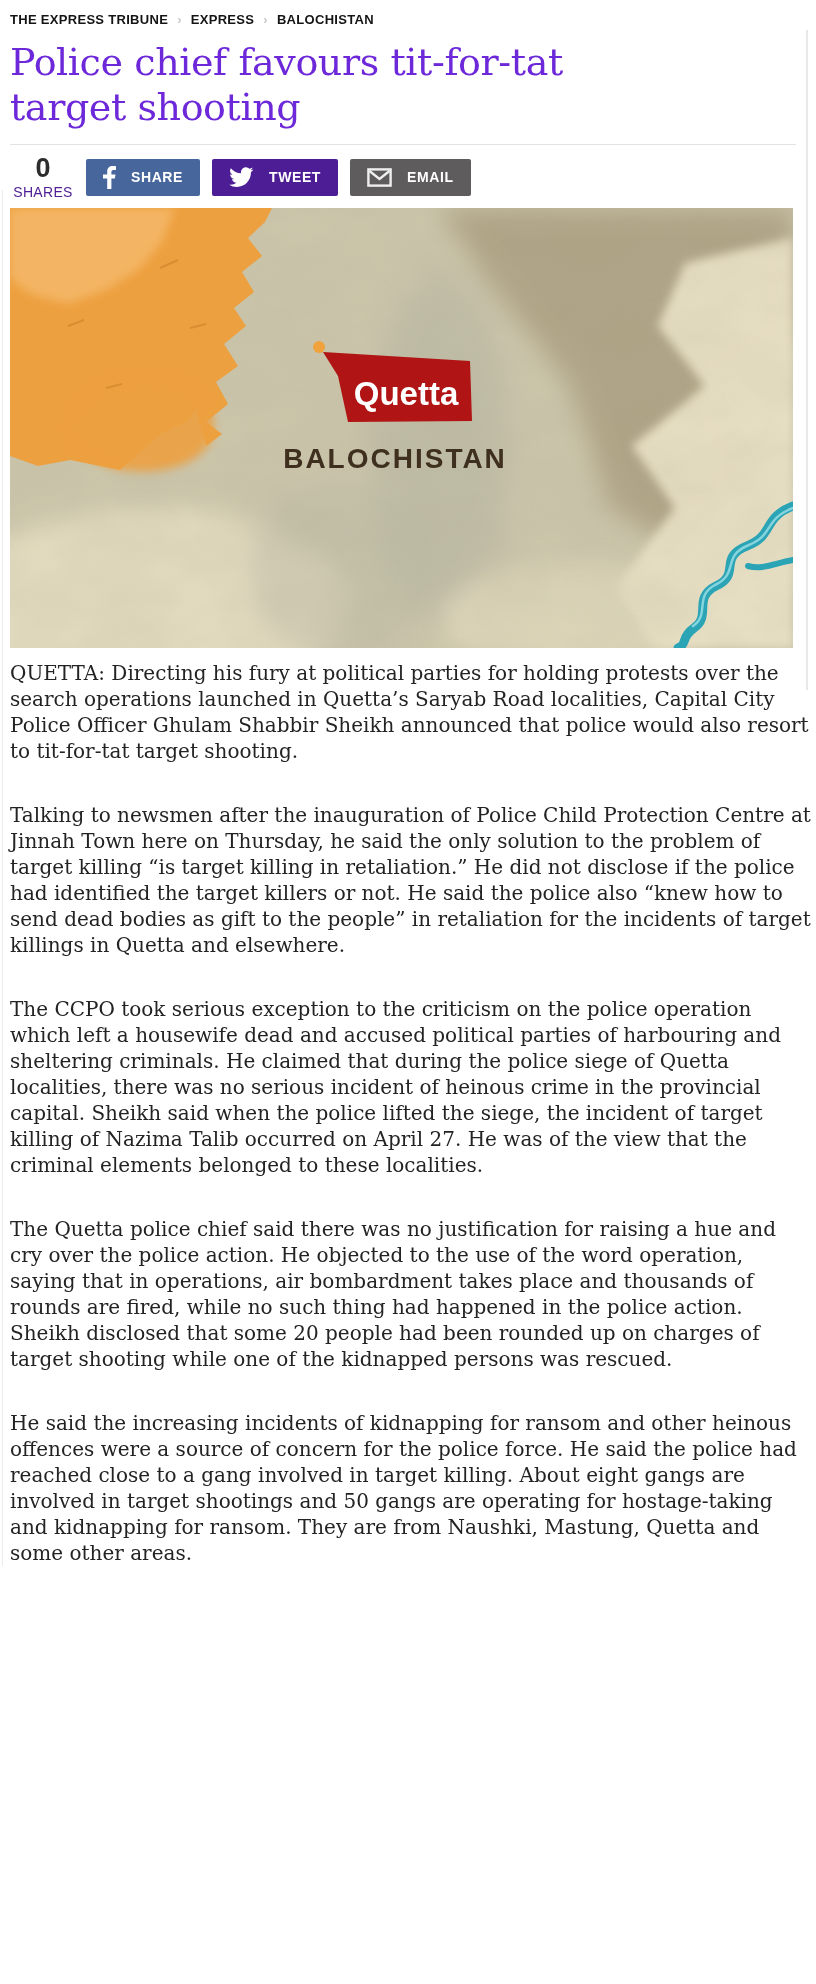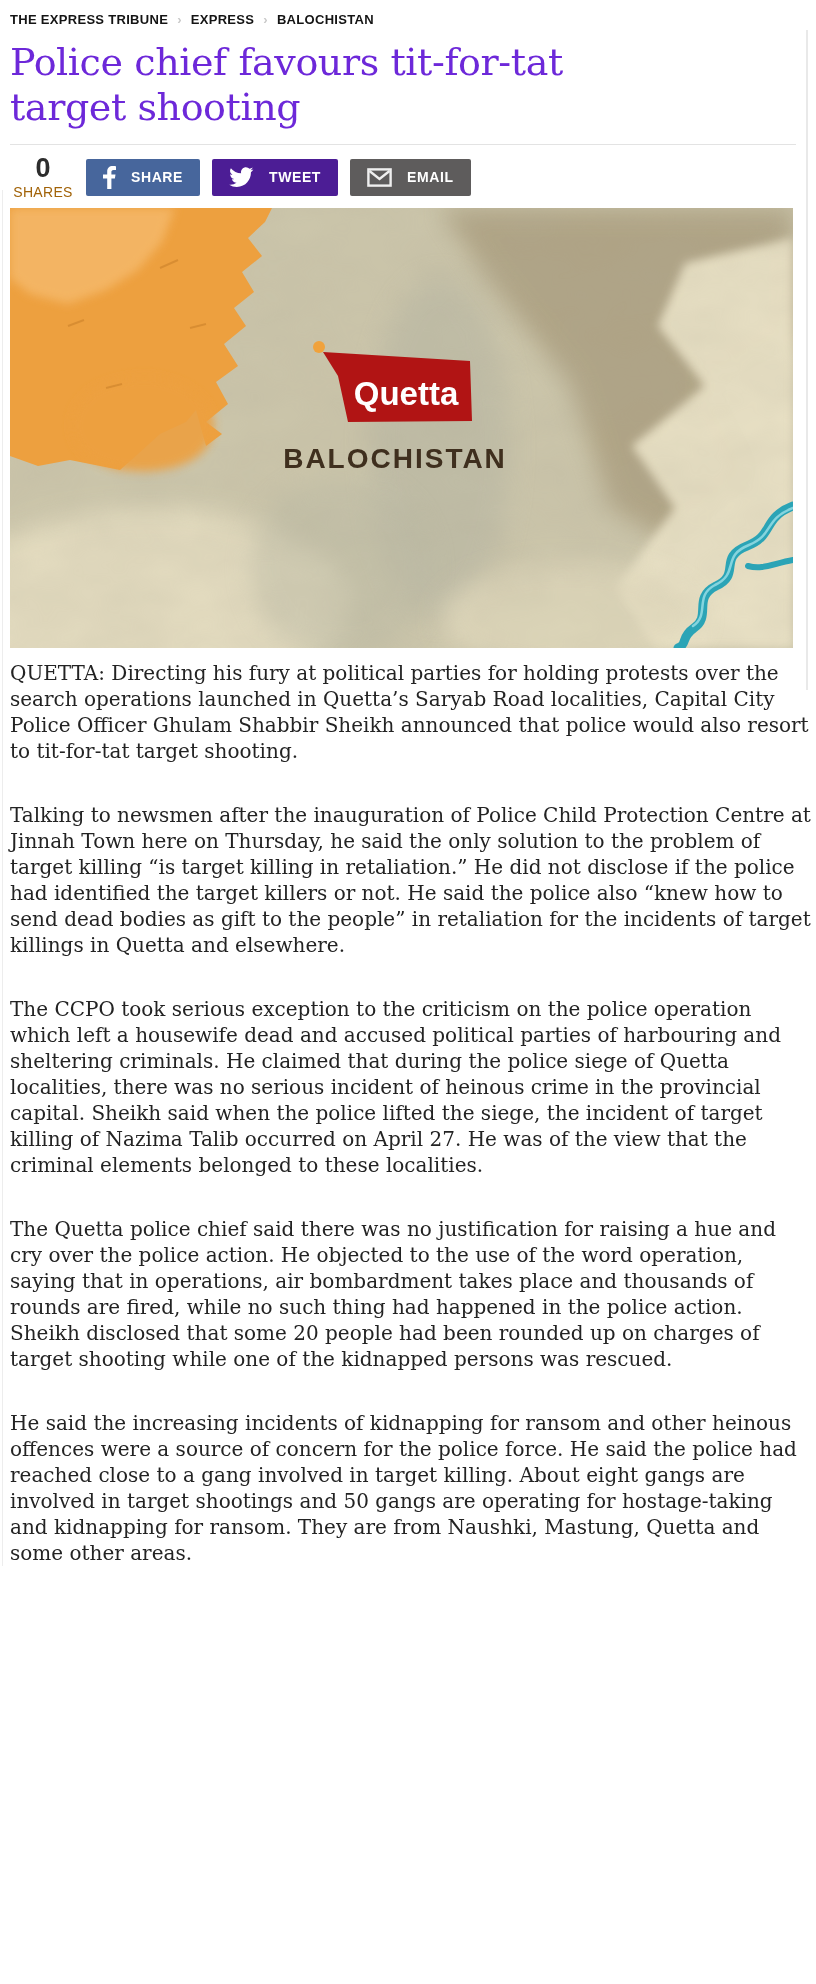--- a/index.html
+++ b/index.html
@@ -23,21 +23,21 @@
     font-family:"DejaVu Serif", serif; font-weight:400; font-size:38px; line-height:45px;
     color:#6d28d9; letter-spacing:-0.4px; max-width:766px; margin-top:13px;
   }
   .published { margin-top:28px; font-size:15px; color:#8b8b8b; }
   hr.rule { border:none; border-top:1px solid #e3e3e3; width:786px; margin:14px 0 12px 0; }
 
   
   .share-row { display:flex; align-items:center; height:40px; }
   .share-count { width:66px; text-align:center; margin-right:10px; line-height:1; }
   .share-count .num { font-size:27px; font-weight:bold; color:#2d2d2d; }
-  .share-count .lbl { font-size:14px; color:#a16207; margin-top:3px; letter-spacing:.3px; }
+  .share-count .lbl { font-size:14px; color:#4c1d95; margin-top:3px; letter-spacing:.3px; }
   .share-btn {
     display:inline-flex; align-items:center; gap:15px; height:37px; padding:0 17px;
     margin-right:12px; border:none; border-radius:2px; cursor:pointer;
     color:#fff; font-size:14px; font-weight:bold; letter-spacing:.6px;
     font-family:"Liberation Sans", sans-serif; min-width:110px;
   }
   .share-btn svg { display:block; }
 
   
   .map-wrap { width:783px; height:440px; margin-top:11px; border-bottom:4px solid #d6d6d6;text-align:center; }

